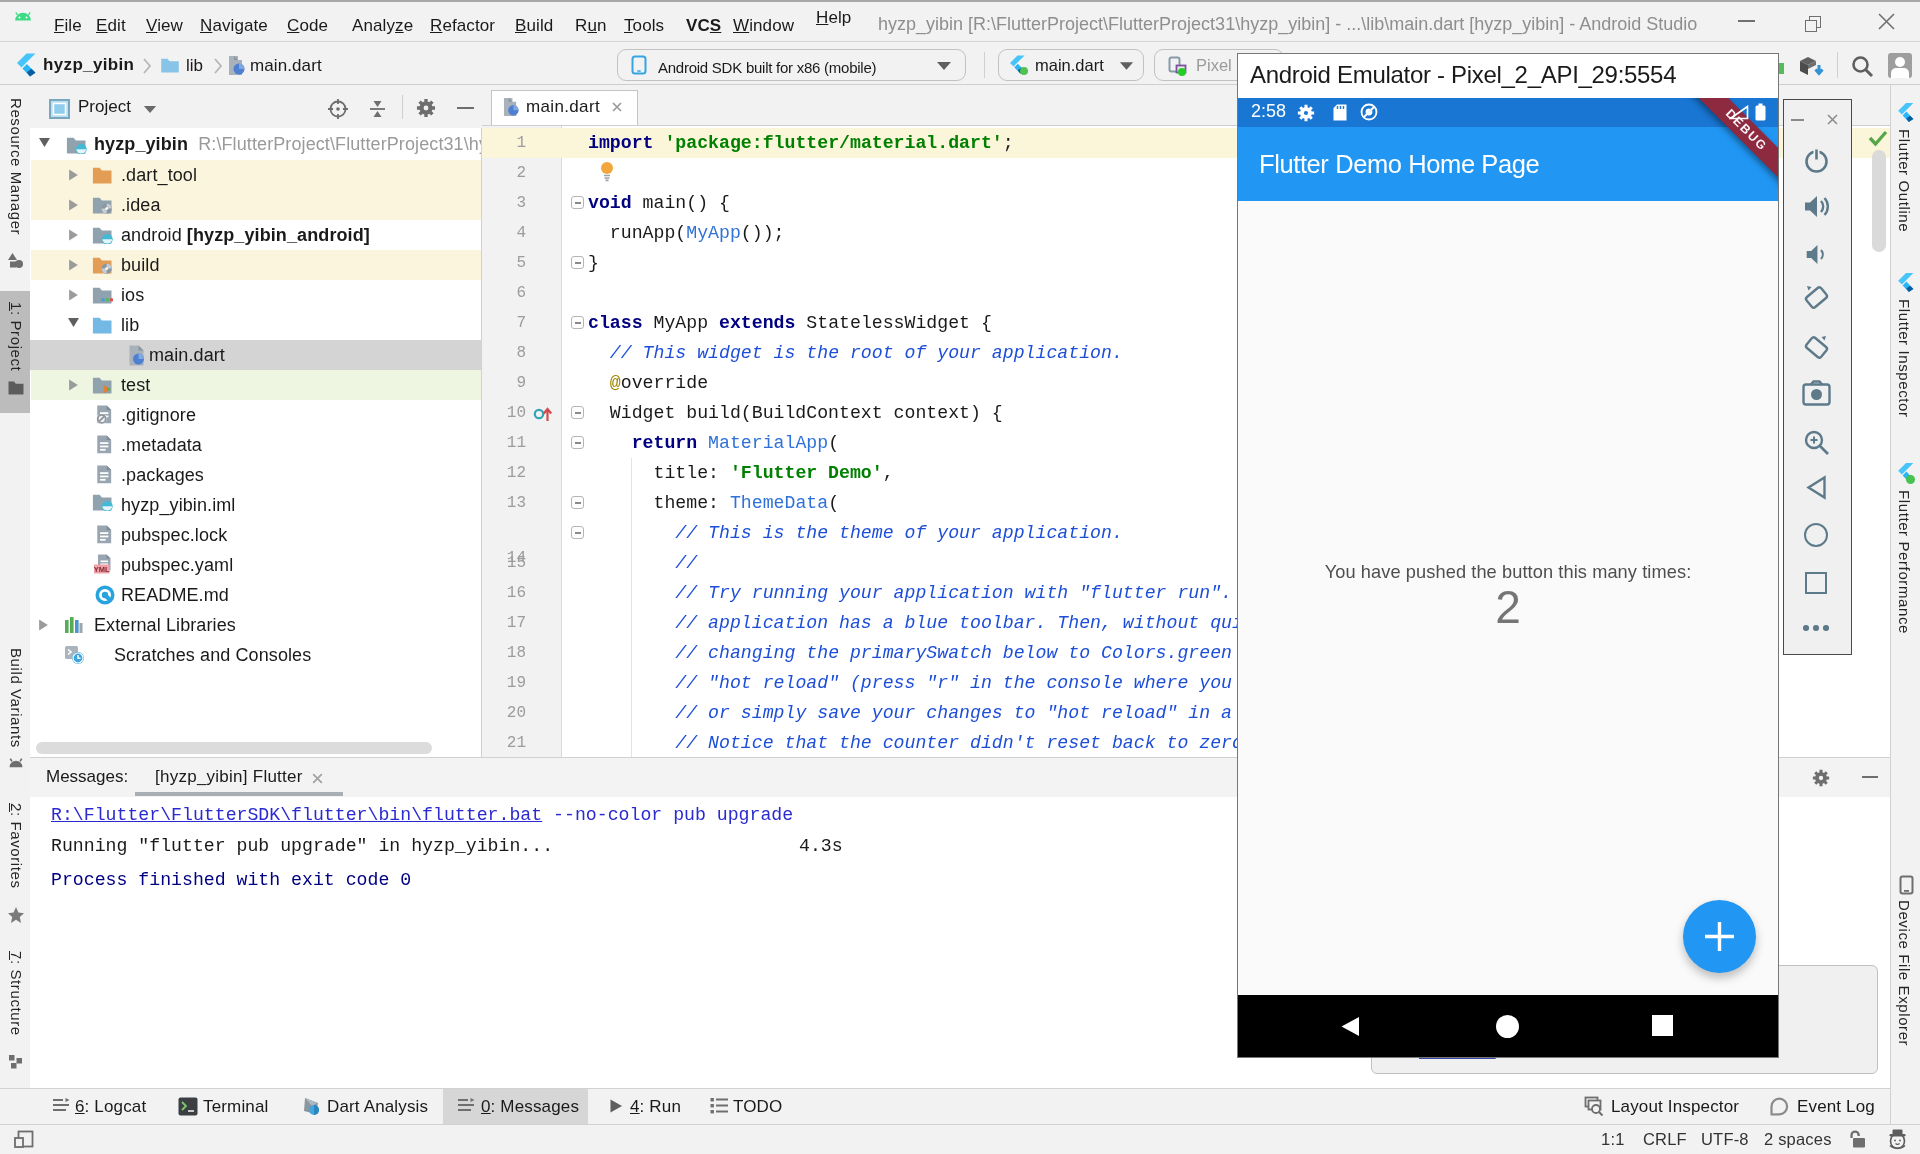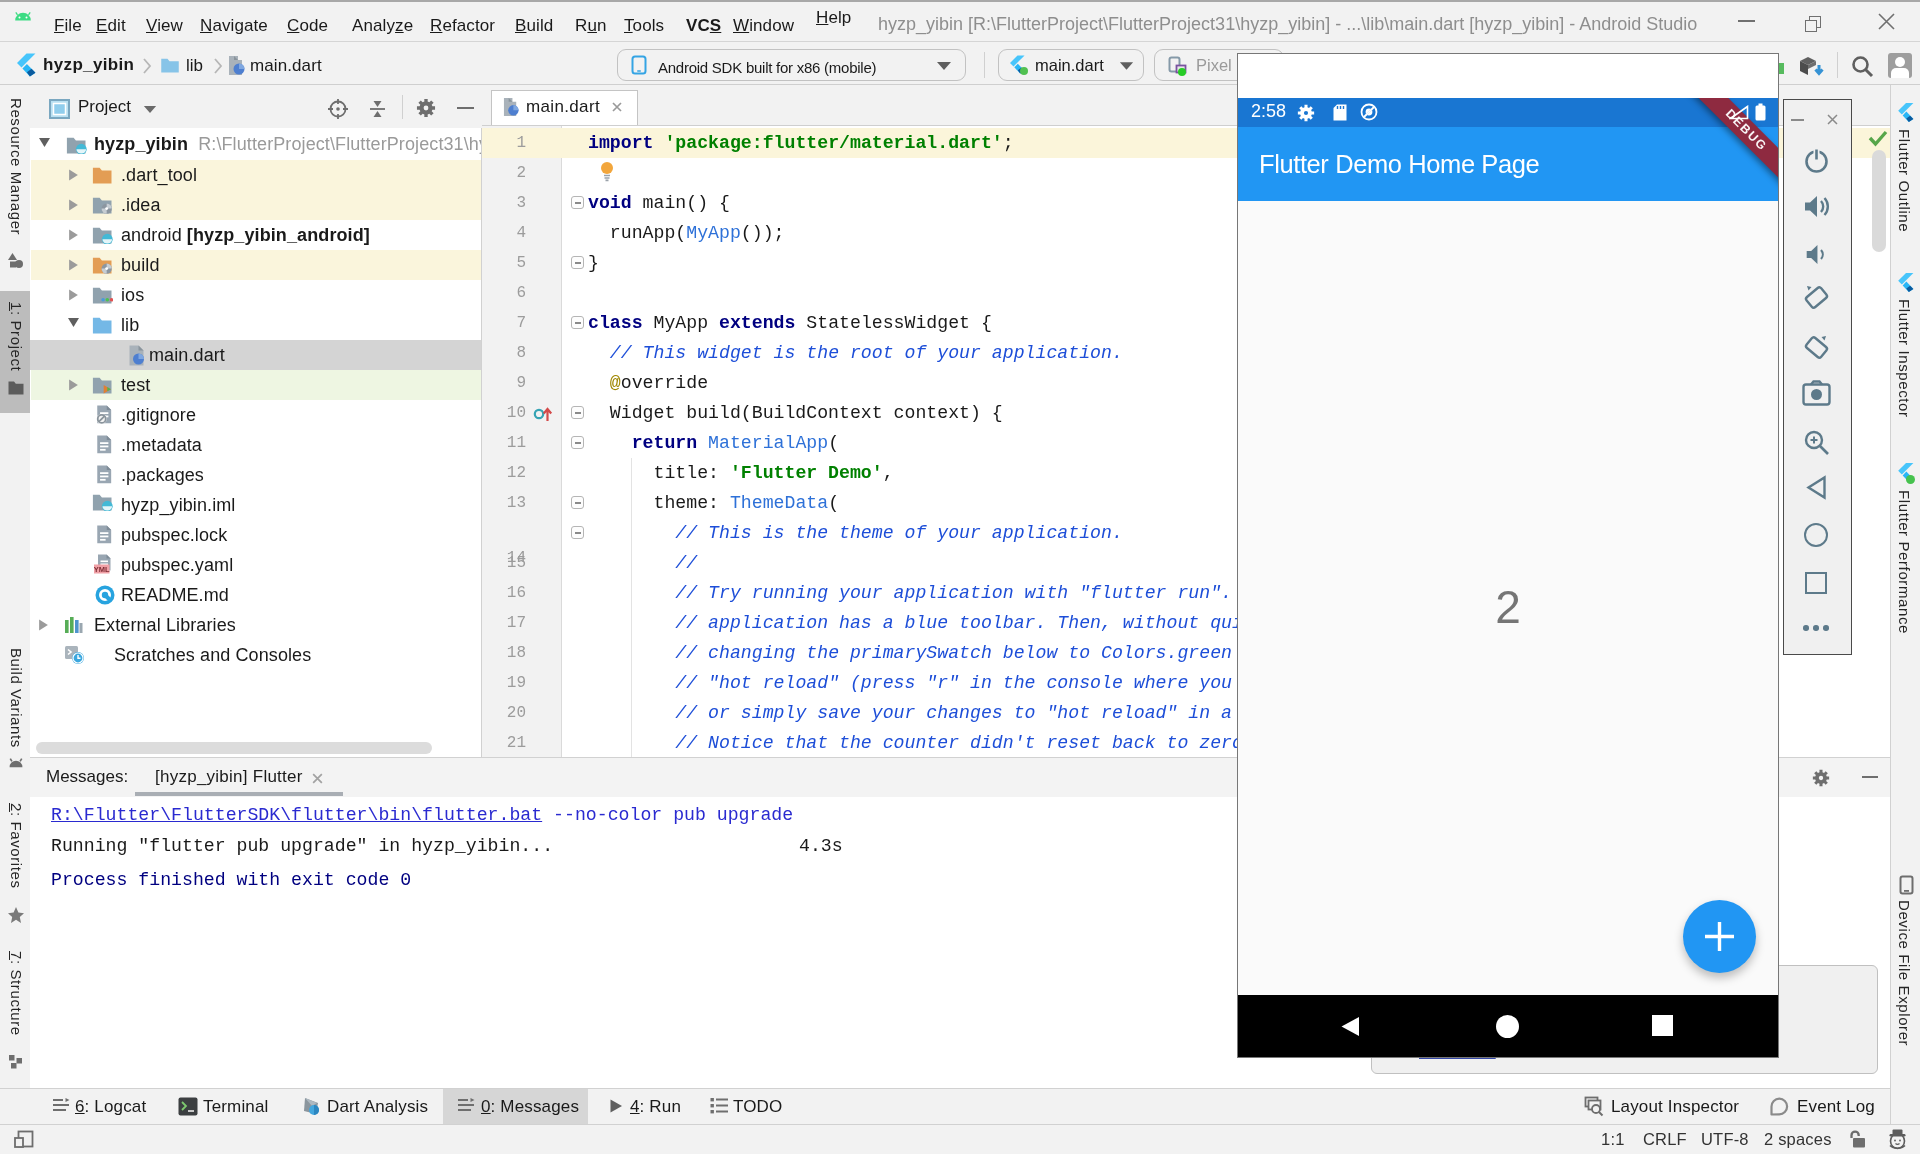--- a/index.html
+++ b/index.html
@@ -589,20 +589,21 @@
 <svg class="a" style="left:1899px;top:875px;" width="15" height="20" viewBox="0 0 15 20">
     <rect x="1.5" y="1.5" width="12" height="17" rx="2" fill="none" stroke="#6e6e6e" stroke-width="2"></rect>
     <rect x="5" y="15" width="5" height="1.8" fill="#6e6e6e"></rect>
   </svg>
 <span class="vtext" style="left:1913px;top:900px;">Device File Explorer</span>
 
 <div class="a" style="left:1371px;top:965px;width:507px;height:109px;background:#f0f0f0;border:1px solid #c0c0c0;border-radius:6px;z-index:5;"></div>
 <div class="a" style="left:1419px;top:1043px;font-size:15px;color:#3347a8;text-decoration:underline;z-index:6;">Learn More</div>
 
 <div class="a" id="emu" style="left:1237px;top:53px;width:542px;height:1005px;z-index:10;border:1px solid #777;background:#fff;">
+  <div class="a" style="left:12px;top:7px;font-size:24px;letter-spacing:-0.3px;color:#1a1a1a;">Android Emulator - Pixel_2_API_29:5554</div>
   <div class="a" style="left:0;top:44px;width:540px;height:959px;overflow:hidden;">
 
     <div class="a" style="left:0;top:0;width:540px;height:29px;background:#1976d2;"></div>
 
     <div class="a" style="left:0;top:29px;width:540px;height:74px;background:#2196f3;"></div>
 
     <div class="a" style="left:413px;top:22px;width:190px;height:21px;background:#8e2a40;transform:rotate(45deg);box-shadow:0 3px 6px rgba(0,0,0,0.4);text-align:center;line-height:21px;font-size:12.5px;font-weight:bold;letter-spacing:1.5px;color:rgba(255,255,255,0.95);">DEBUG</div>
 
     <div class="a" style="left:13px;top:3px;font-size:18px;color:#fff;">2:58</div>
     <svg class="a" style="left:59px;top:6px;" width="18" height="18" viewBox="0 0 20 20">
@@ -625,20 +626,21 @@
         <path d="M18.5 1.5 L1.5 13.5 H18.5 z" fill="none" stroke="#fff" stroke-width="1.6"></path>
       </svg>
     <svg class="a" style="left:517px;top:5px;" width="11" height="18" viewBox="0 0 11 18">
         <rect x="0.5" y="2.5" width="10" height="15" rx="1.5" fill="#fff"></rect>
         <rect x="3.5" y="0.5" width="4" height="2.5" fill="#fff"></rect>
       </svg>
 
     <div class="a" style="left:21px;top:52px;font-size:25.5px;font-weight:normal;letter-spacing:-0.4px;color:#fff;">Flutter Demo Home Page</div>
 
     <div class="a" style="left:0;top:103px;width:540px;height:794px;background:#fafafa;"></div>
+    <div class="a" style="left:0;top:464px;width:540px;height:24px;text-align:center;font-size:18.2px;letter-spacing:0.1px;color:#4e4e4e;">You have pushed the button this many times:</div>
     <div class="a" style="left:0;top:482px;width:540px;height:54px;text-align:center;font-size:46px;color:#757575;">2</div>
 
     <div class="a" style="left:445px;top:802px;width:73px;height:73px;border-radius:50%;background:#2196f3;box-shadow:0 5px 10px rgba(0,0,0,0.25);"></div>
     <svg class="a" style="left:461px;top:818px;" width="41" height="41" viewBox="0 0 41 41">
         <path d="M20.5 6 v29 M6 20.5 h29" stroke="#fff" stroke-width="3.4"></path>
       </svg>
 
     <div class="a" style="left:0;top:897px;width:540px;height:62px;background:#000;"></div>
     <svg class="a" style="left:100px;top:917px;" width="23" height="23" viewBox="0 0 23 23">
         <path d="M21 2 V21 L3.5 11.5 z" fill="#fff"></path>

